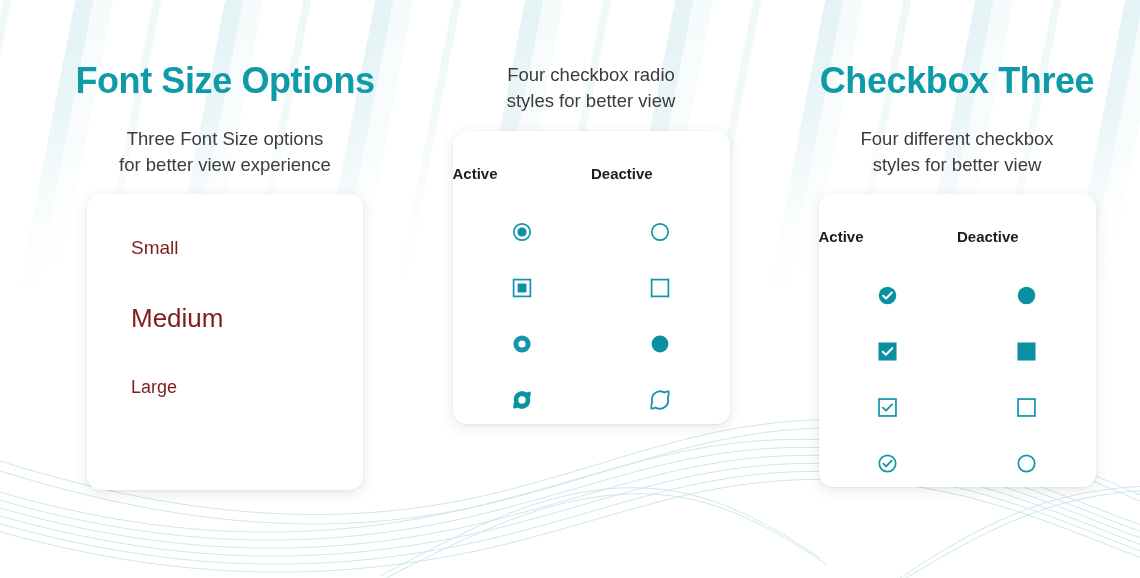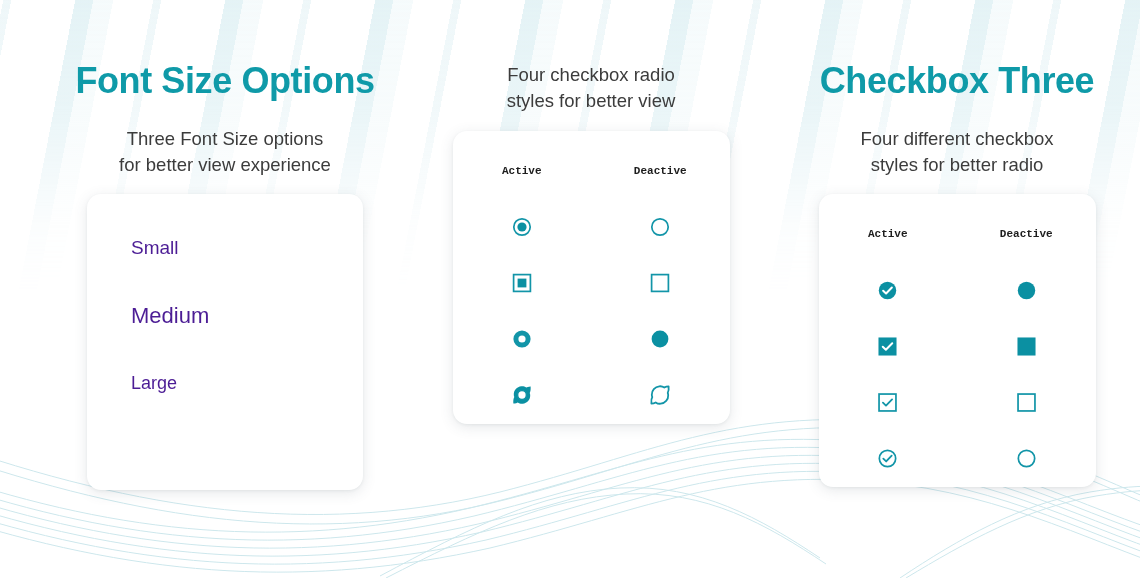--- a/index.html
+++ b/index.html
@@ -104,40 +104,38 @@
     padding: 44px 0 0 44px;
   }
   .card-options {
     width: 277px;
     height: 293px;
     padding: 34px 0 0 0;
   }
 
   
   .fontsize-row {
-    color: #4c1d95;
+    color: #7f1d1d;
     line-height: 1;
     font-weight: 400;
   }
   .fs-small  { font-size: 19px; margin-bottom: 48px; }
-  .fs-medium { font-size: 22px; margin-bottom: 47px; }
+  .fs-medium { font-size: 26px; margin-bottom: 47px; }
   .fs-large  { font-size: 18px; }
 
   
   .opt-head {
     display: flex;
     margin-bottom: 22px;
   }
   .opt-head span {
     flex: 1;
-    text-align: center;
-    font-size: 11px;
+    font-size: 15px;
     font-weight: bold;
     color: #1d1d1d;
-    font-family: Liberation Mono, monospace;
   }
   .opt-row {
     display: flex;
     align-items: center;
     height: 56px;
   }
   .opt-cell {
     flex: 1;
     display: flex;
     align-items: center;
@@ -249,21 +247,21 @@
             <path d="M19.6 2.4 C19.6 2.4 17.3 2.4 15.3 3.6 C13.9 2.6 12.1 2.1 10.3 2.3 C5.9 2.7 2.6 6.4 2.8 10.8 C2.8 11.6 3 12.4 3.3 13.1 C1.9 15.2 2.4 19.6 2.4 19.6 C2.4 19.6 4.7 19.6 6.7 18.4 C8.1 19.4 9.9 19.9 11.7 19.7 C16.1 19.3 19.4 15.6 19.2 11.2 C19.2 10.4 19 9.6 18.7 8.9 C20.1 6.8 19.6 2.4 19.6 2.4 Z" class="teal-stroke" stroke-width="1.8" stroke-linejoin="round"></path>
           </svg>
         </div>
       </div>
     </div>
   </div>
 
   <div class="column">
     <h1 class="col-title">Checkbox Three</h1>
     <p class="col-subtitle">Four different checkbox
-styles for better radio</p>
+styles for better view</p>
 
     <div class="card card-options">
       <div class="opt-head">
         <span>Active</span>
         <span>Deactive</span>
       </div>
 
       <div class="opt-row">
         <div class="opt-cell">
           <svg width="19" height="19" viewBox="0 0 20 20">

